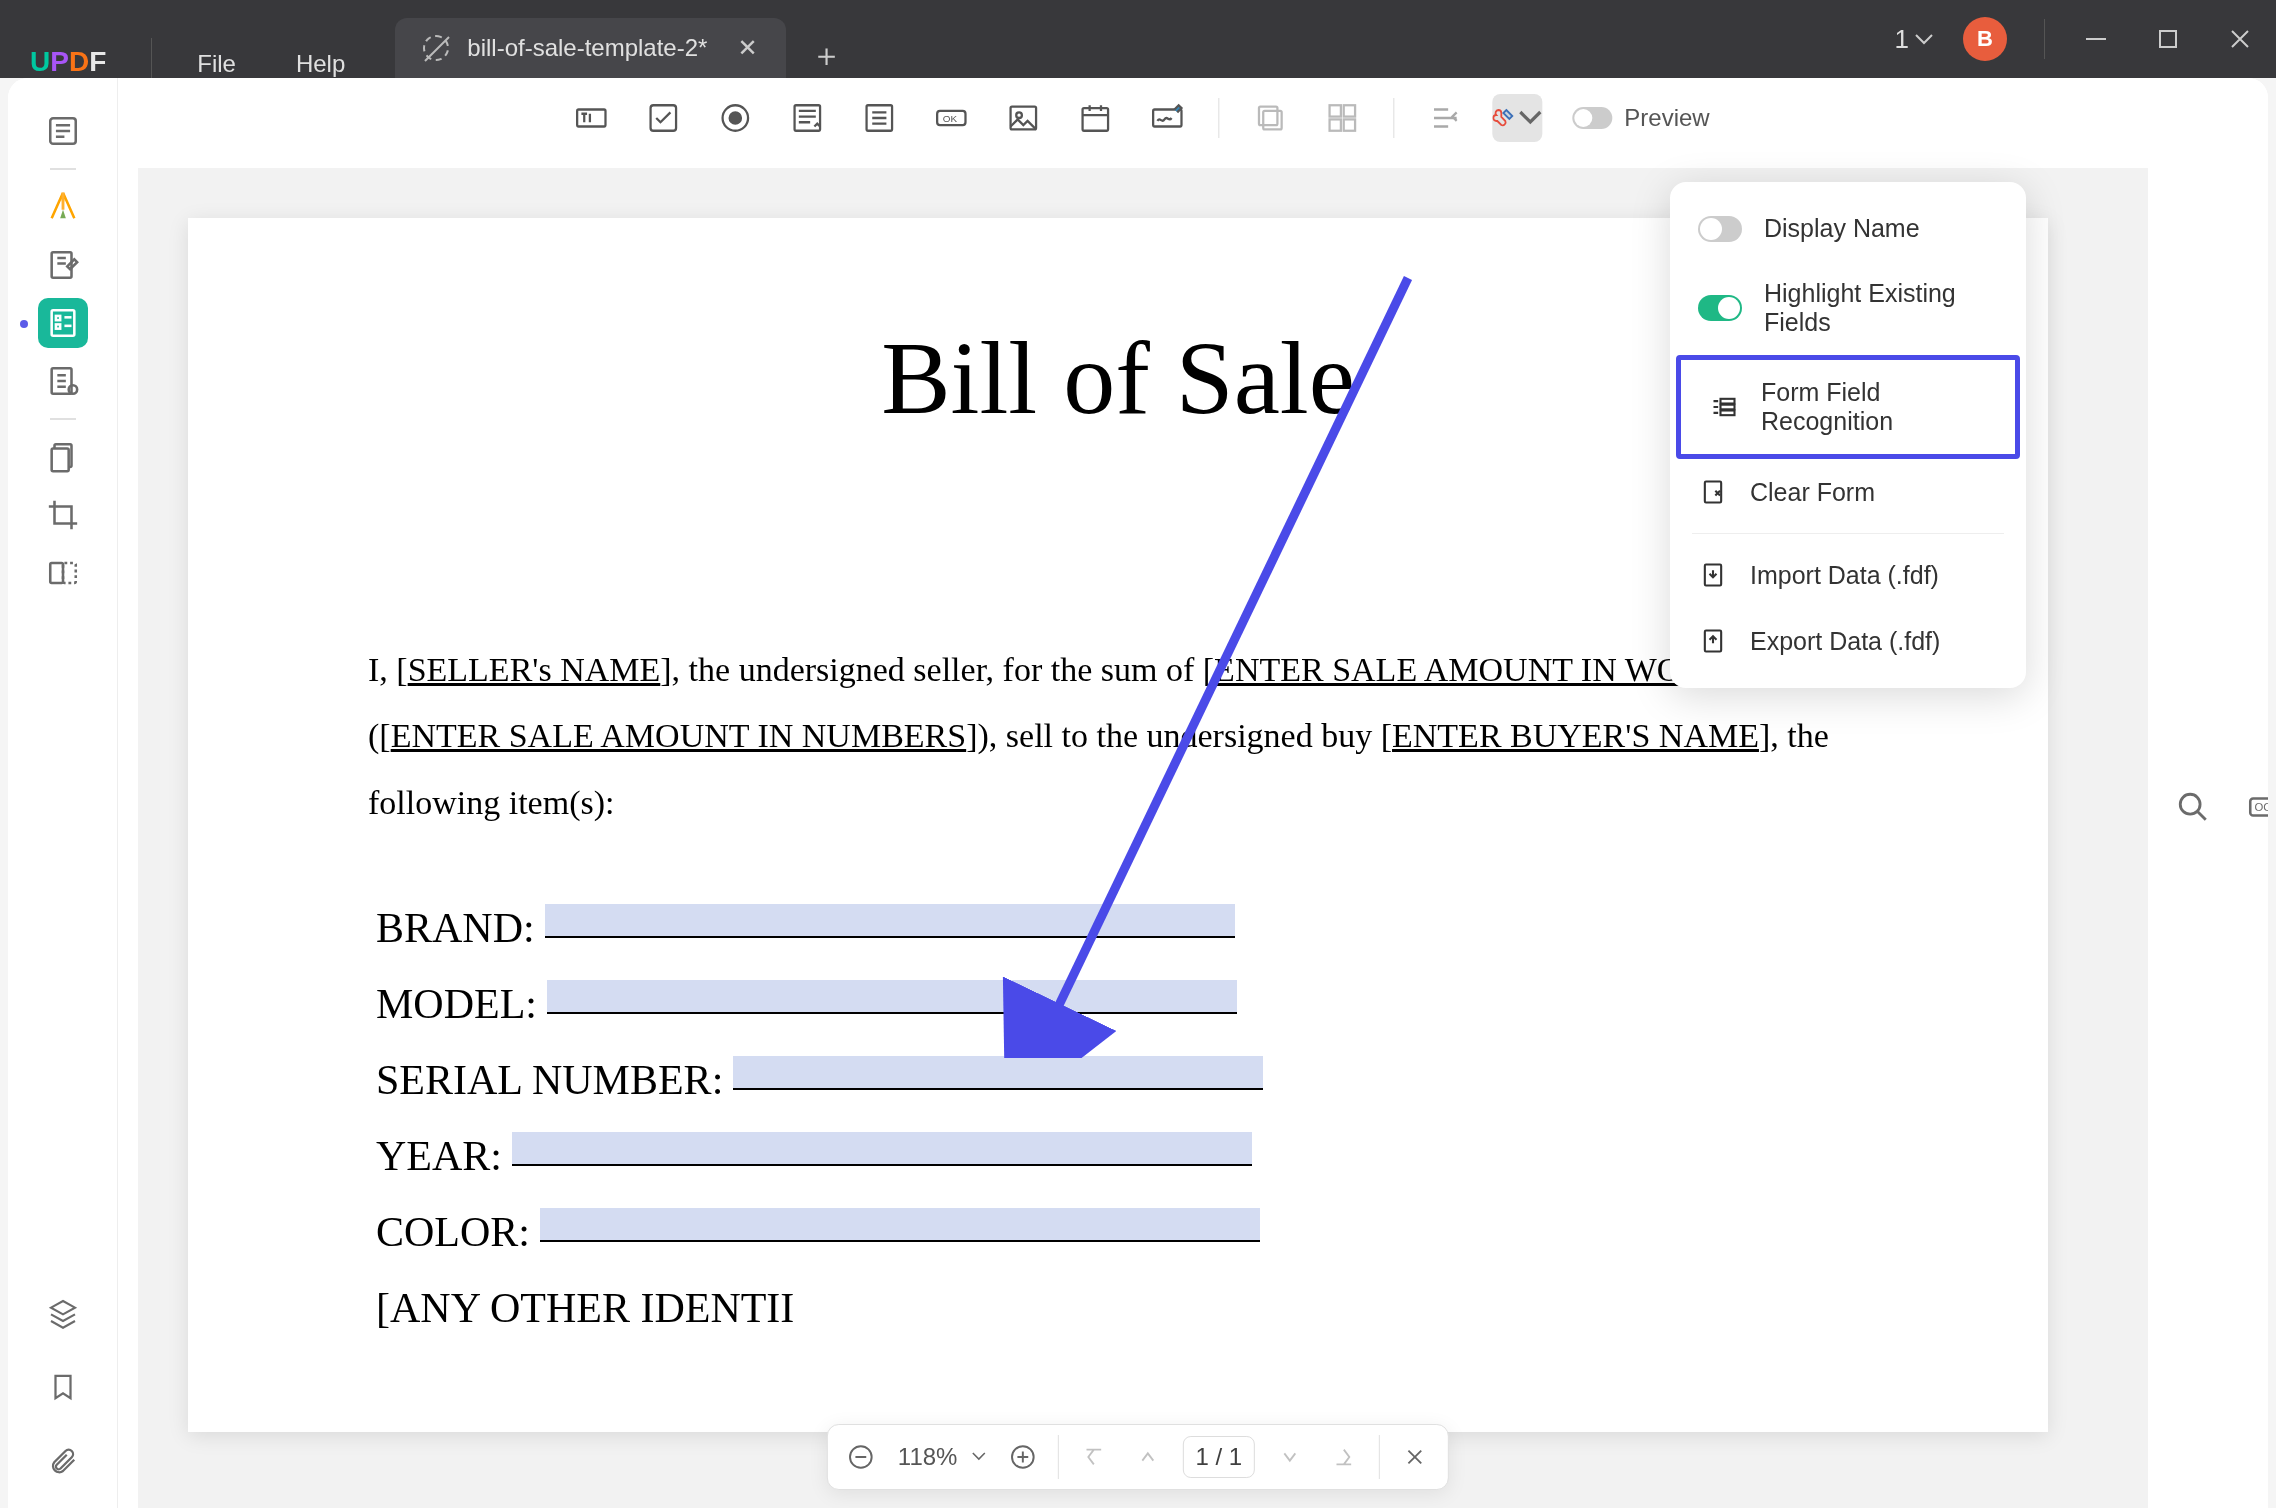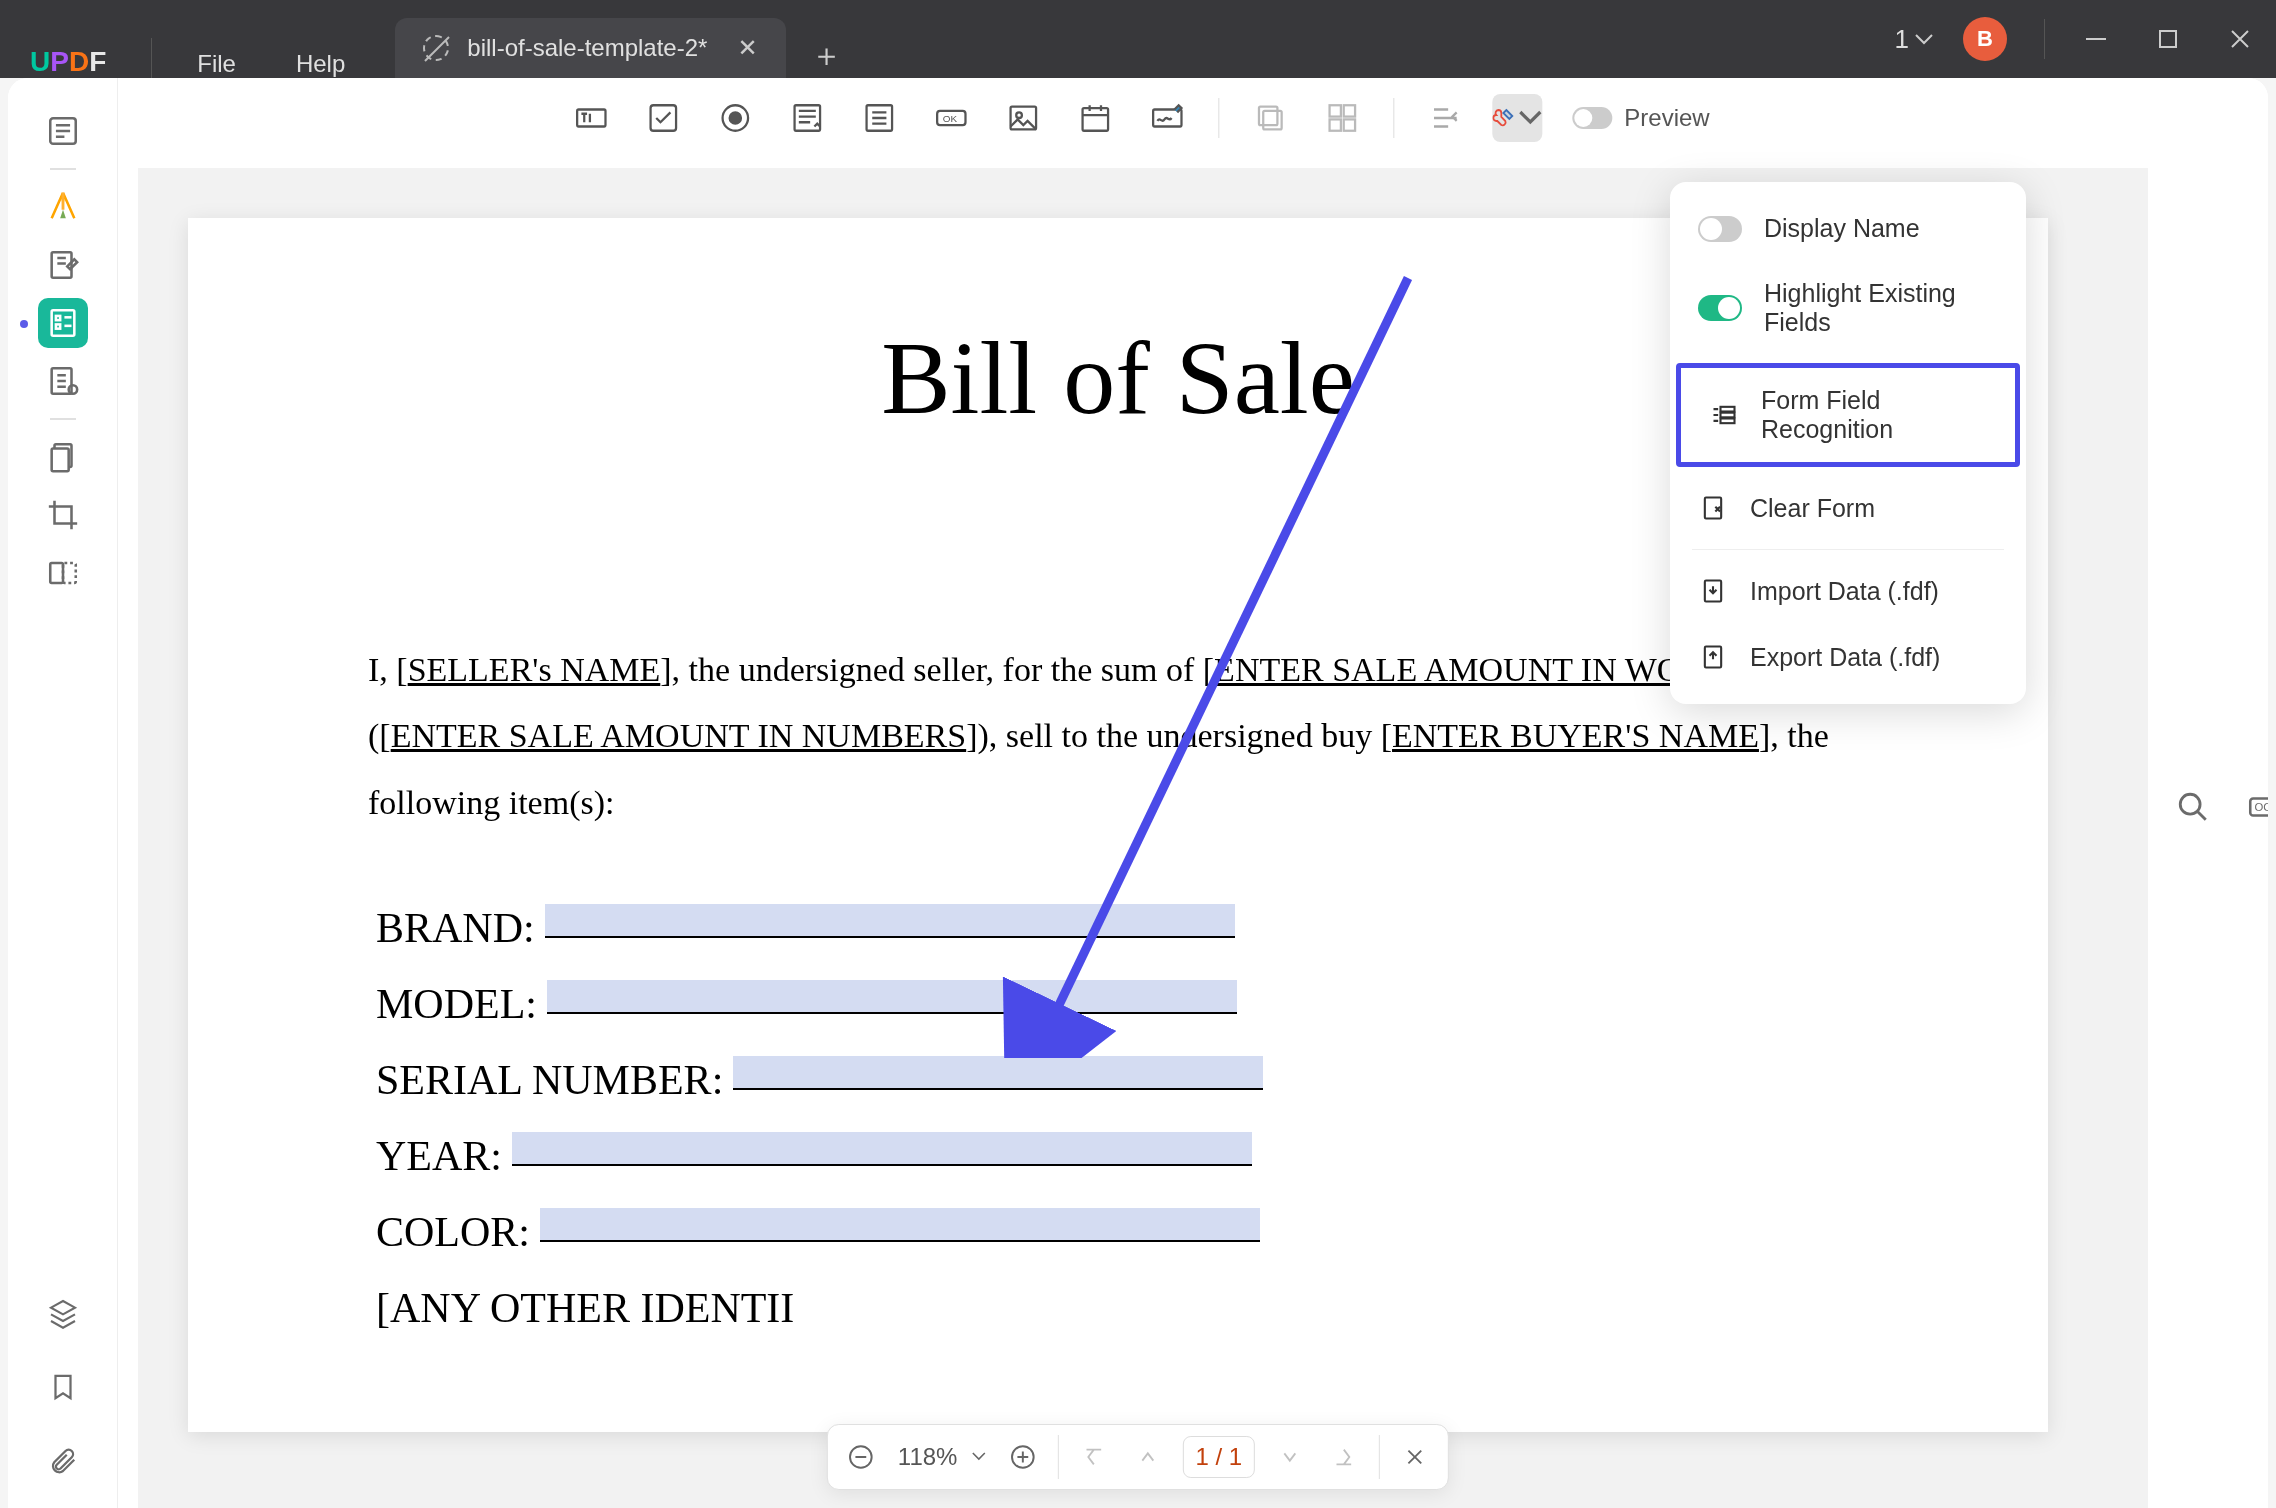--- a/index.html
+++ b/index.html
@@ -44,21 +44,21 @@
 .tb-btn.active { background:#e4e4e4; }
 .tb-sep { width:1px; height:40px; background:#ddd; margin:0 4px; }
 .tb-btn svg { width:34px; height:34px; }
 .preview-toggle { display:flex; align-items:center; gap:12px; margin-left:8px; font-size:24px; color:#555; }
 .toggle-off { width:40px; height:22px; background:#ccc; border-radius:11px; position:relative; }
 .toggle-off:before { content:""; position:absolute; left:2px; top:2px; width:18px; height:18px; background:#fff; border-radius:50%; }
 
 
 .dropdown { position:absolute; top:104px; right:242px; width:356px; background:#fff; border-radius:16px; box-shadow:0 8px 40px rgba(0,0,0,0.15); padding:14px 0; z-index:20; }
 .dd-item { display:flex; align-items:center; gap:22px; padding:18px 28px; font-size:25px; color:#333; cursor:pointer; }
-.dd-item.highlighted { border:5px solid #4a4ae8; margin:8px 6px; border-radius:4px; }
+.dd-item.highlighted { border:5px solid #4a4ae8; margin:0 6px; border-radius:4px; }
 .dd-sep { height:1px; background:#eee; margin:8px 22px; }
 .dd-icon { width:30px; height:30px; flex-shrink:0; display:flex; align-items:center; justify-content:center; }
 .toggle-on { width:44px; height:26px; background:#1fb885; border-radius:13px; position:relative; }
 .toggle-on:before { content:""; position:absolute; right:2px; top:2px; width:22px; height:22px; background:#fff; border-radius:50%; }
 .toggle-sm-off { width:44px; height:26px; background:#ccc; border-radius:13px; position:relative; }
 .toggle-sm-off:before { content:""; position:absolute; left:2px; top:2px; width:22px; height:22px; background:#fff; border-radius:50%; }
 
 
 .doc-area { position:absolute; left:130px; right:120px; top:90px; bottom:0; background:#f2f2f2; overflow:hidden; }
 .page { position:absolute; left:50px; top:50px; width:1860px; background:#fff; box-shadow:0 4px 20px rgba(0,0,0,0.1); padding:100px 180px; }
@@ -69,21 +69,21 @@
 .field-input { flex:0 0 auto; height:34px; background:#d4dcf2; border-bottom:2px solid #000; margin-left:10px; }
 
 
 .arrow { position:absolute; z-index:15; pointer-events:none; }
 
 
 .bottom-bar { position:absolute; bottom:18px; left:50%; transform:translateX(-50%); background:#fff; border:1px solid #e0e0e0; border-radius:12px; box-shadow:0 4px 20px rgba(0,0,0,0.08); display:flex; align-items:center; height:66px; padding:0 8px; gap:4px; z-index:30; }
 .bb-btn { width:50px; height:50px; display:flex; align-items:center; justify-content:center; color:#666; cursor:pointer; }
 .bb-sep { width:1px; height:44px; background:#e0e0e0; margin:0 6px; }
 .zoom-txt { font-size:24px; color:#555; padding:0 8px; display:flex; align-items:center; gap:14px; }
-.page-box { border:1px solid #ddd; border-radius:8px; padding:6px 12px; font-size:24px; color:#c2410c; margin:0 6px; }
+.page-box { border:1px solid #ddd; border-radius:8px; padding:6px 12px; font-size:24px; color:#404040; margin:0 6px; }
 </style>
 </head>
 <body>
 
 <div class="titlebar">
   <div class="logo"><span class="u">U</span><span class="p">P</span><span class="d">D</span><span class="f">F</span></div>
   <div class="menu-sep"></div>
   <div class="menu-item">File</div>
   <div class="menu-item">Help</div>
   <div class="tab">

